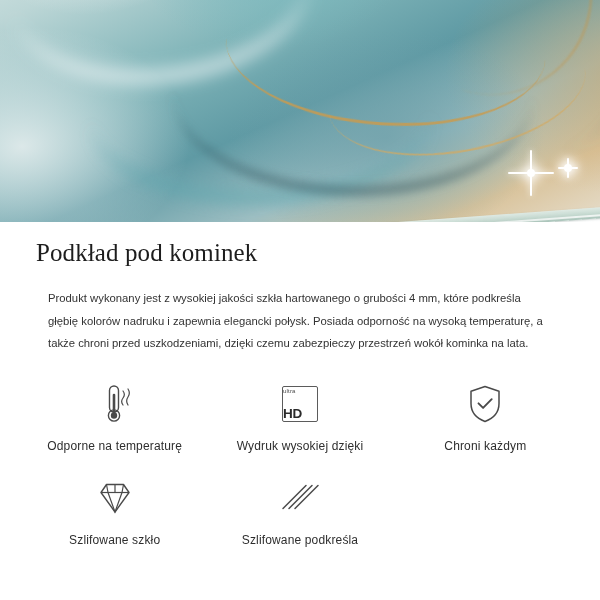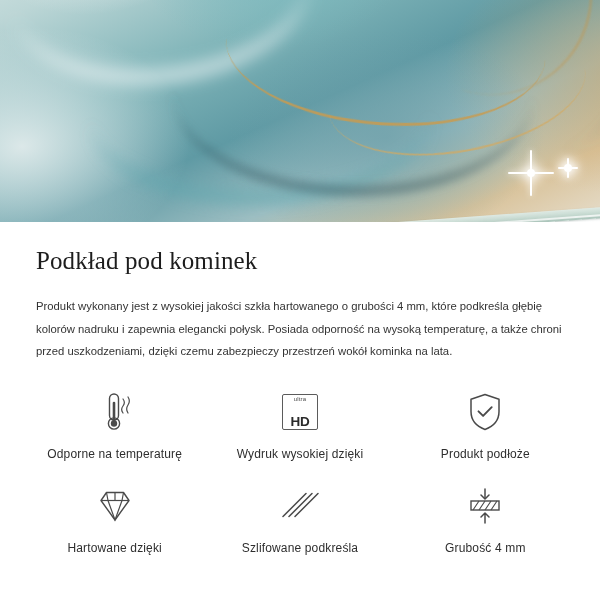--- a/index.html
+++ b/index.html
@@ -199,31 +199,31 @@
   
   .content {
     padding: 14px 36px 0 36px;
   }
   .headline {
     font-family: "Liberation Serif", serif;
     font-size: 25px;
     line-height: 1.32;
     color: #1d1d1d;
     font-weight: 400;
-    margin: 8px 0 18px 0;
+    margin: 0 0 18px 0;
     letter-spacing: 0.1px;
   }
   .headline .line2 { display: block; }
 
   .paragraph {
     font-family: "Liberation Sans", sans-serif;
     font-size: 11.3px;
     line-height: 2.0;
     color: #333333;
-    margin: 0;
+    margin: 12px;
     max-width: 540px;
   }
 
   
   .features {
     margin-top: 26px;
     padding: 0 22px;
     display: grid;
     grid-template-columns: repeat(3, 1fr);
     row-gap: 22px;
@@ -249,21 +249,21 @@
   }
 
   
   .hd-badge {
     width: 34px;
     height: 34px;
     border: 1.4px solid #5b5b5b;
     border-radius: 2px;
     display: flex;
     flex-direction: column;
-    align-items: center;
+    align-items: flex-start;
     justify-content: center;
     line-height: 1;
     gap: 12px;
   }
   .hd-badge .ultra {
     font-size: 6px;
     color: #4a4a4a;
     letter-spacing: 0.2px;
     margin-bottom: 1px;
   }
@@ -337,54 +337,41 @@
       <div class="feature-label">Wydruk wysokiej dzięki</div>
     </div>
 
     <div class="feature">
       <div class="feature-icon">
         <svg width="36" height="42" viewBox="0 0 36 42" fill="none" aria-hidden="true">
           <path d="M18 3.5 32 8.2v12.4C32 29.6 26 35.6 18 38.5 10 35.6 4 29.6 4 20.6V8.2L18 3.5Z" stroke="#4a4a4a" stroke-width="1.5" stroke-linejoin="round"></path>
           <path d="M11.5 20.3l4.6 4.6 8.6-8.7" stroke="#4a4a4a" stroke-width="1.9" stroke-linecap="round" stroke-linejoin="round"></path>
         </svg>
       </div>
-      <div class="feature-label">Produkt podłoże</div>
+      <div class="feature-label">Chroni każdym</div>
     </div>
 
     <div class="feature">
       <div class="feature-icon">
         <svg width="40" height="38" viewBox="0 0 40 38" fill="none" aria-hidden="true">
           <path d="M6 13.5 20 33 34 13.5 28.5 5.5h-17L6 13.5Z" stroke="#4a4a4a" stroke-width="1.4" stroke-linejoin="round"></path>
           <path d="M6 13.5h28" stroke="#4a4a4a" stroke-width="1.2"></path>
           <path d="M13 13.5 20 33l7-19.5" stroke="#4a4a4a" stroke-width="1.2"></path>
           <path d="M11.5 5.5 13 13.5M28.5 5.5 27 13.5M20 5.5v8" stroke="#4a4a4a" stroke-width="1.2"></path>
         </svg>
       </div>
-      <div class="feature-label">Hartowane dzięki</div>
+      <div class="feature-label">Szlifowane szkło</div>
     </div>
 
     <div class="feature">
       <div class="feature-icon">
         <svg width="40" height="32" viewBox="0 0 40 32" fill="none" aria-hidden="true">
           <path d="M3 26.5 26 3.5" stroke="#4a4a4a" stroke-width="1.5" stroke-linecap="round"></path>
           <path d="M9 26.5 32 3.5" stroke="#4a4a4a" stroke-width="1.5" stroke-linecap="round"></path>
           <path d="M15 26.5 38 3.5" stroke="#4a4a4a" stroke-width="1.5" stroke-linecap="round"></path>
         </svg>
       </div>
       <div class="feature-label">Szlifowane podkreśla</div>
     </div>
 
-    <div class="feature">
-      <div class="feature-icon">
-        <svg width="40" height="40" viewBox="0 0 40 40" fill="none" aria-hidden="true">
-          <path d="M20 3v9" stroke="#4a4a4a" stroke-width="1.5" stroke-linecap="round"></path>
-          <path d="M16 9l4 4 4-4" stroke="#4a4a4a" stroke-width="1.5" stroke-linecap="round" stroke-linejoin="round"></path>
-          <rect x="6" y="15" width="28" height="9" stroke="#4a4a4a" stroke-width="1.4"></rect>
-          <path d="M8 24l6-9M14 24l6-9M20 24l6-9M26 24l6-9" stroke="#4a4a4a" stroke-width="1.1"></path>
-          <path d="M20 37v-9" stroke="#4a4a4a" stroke-width="1.5" stroke-linecap="round"></path>
-          <path d="M16 31l4-4 4 4" stroke="#4a4a4a" stroke-width="1.5" stroke-linecap="round" stroke-linejoin="round"></path>
-        </svg>
-      </div>
-      <div class="feature-label">Grubość 4 mm</div>
-    </div>
 
   </div>
 </div>
 
 </body></html>

